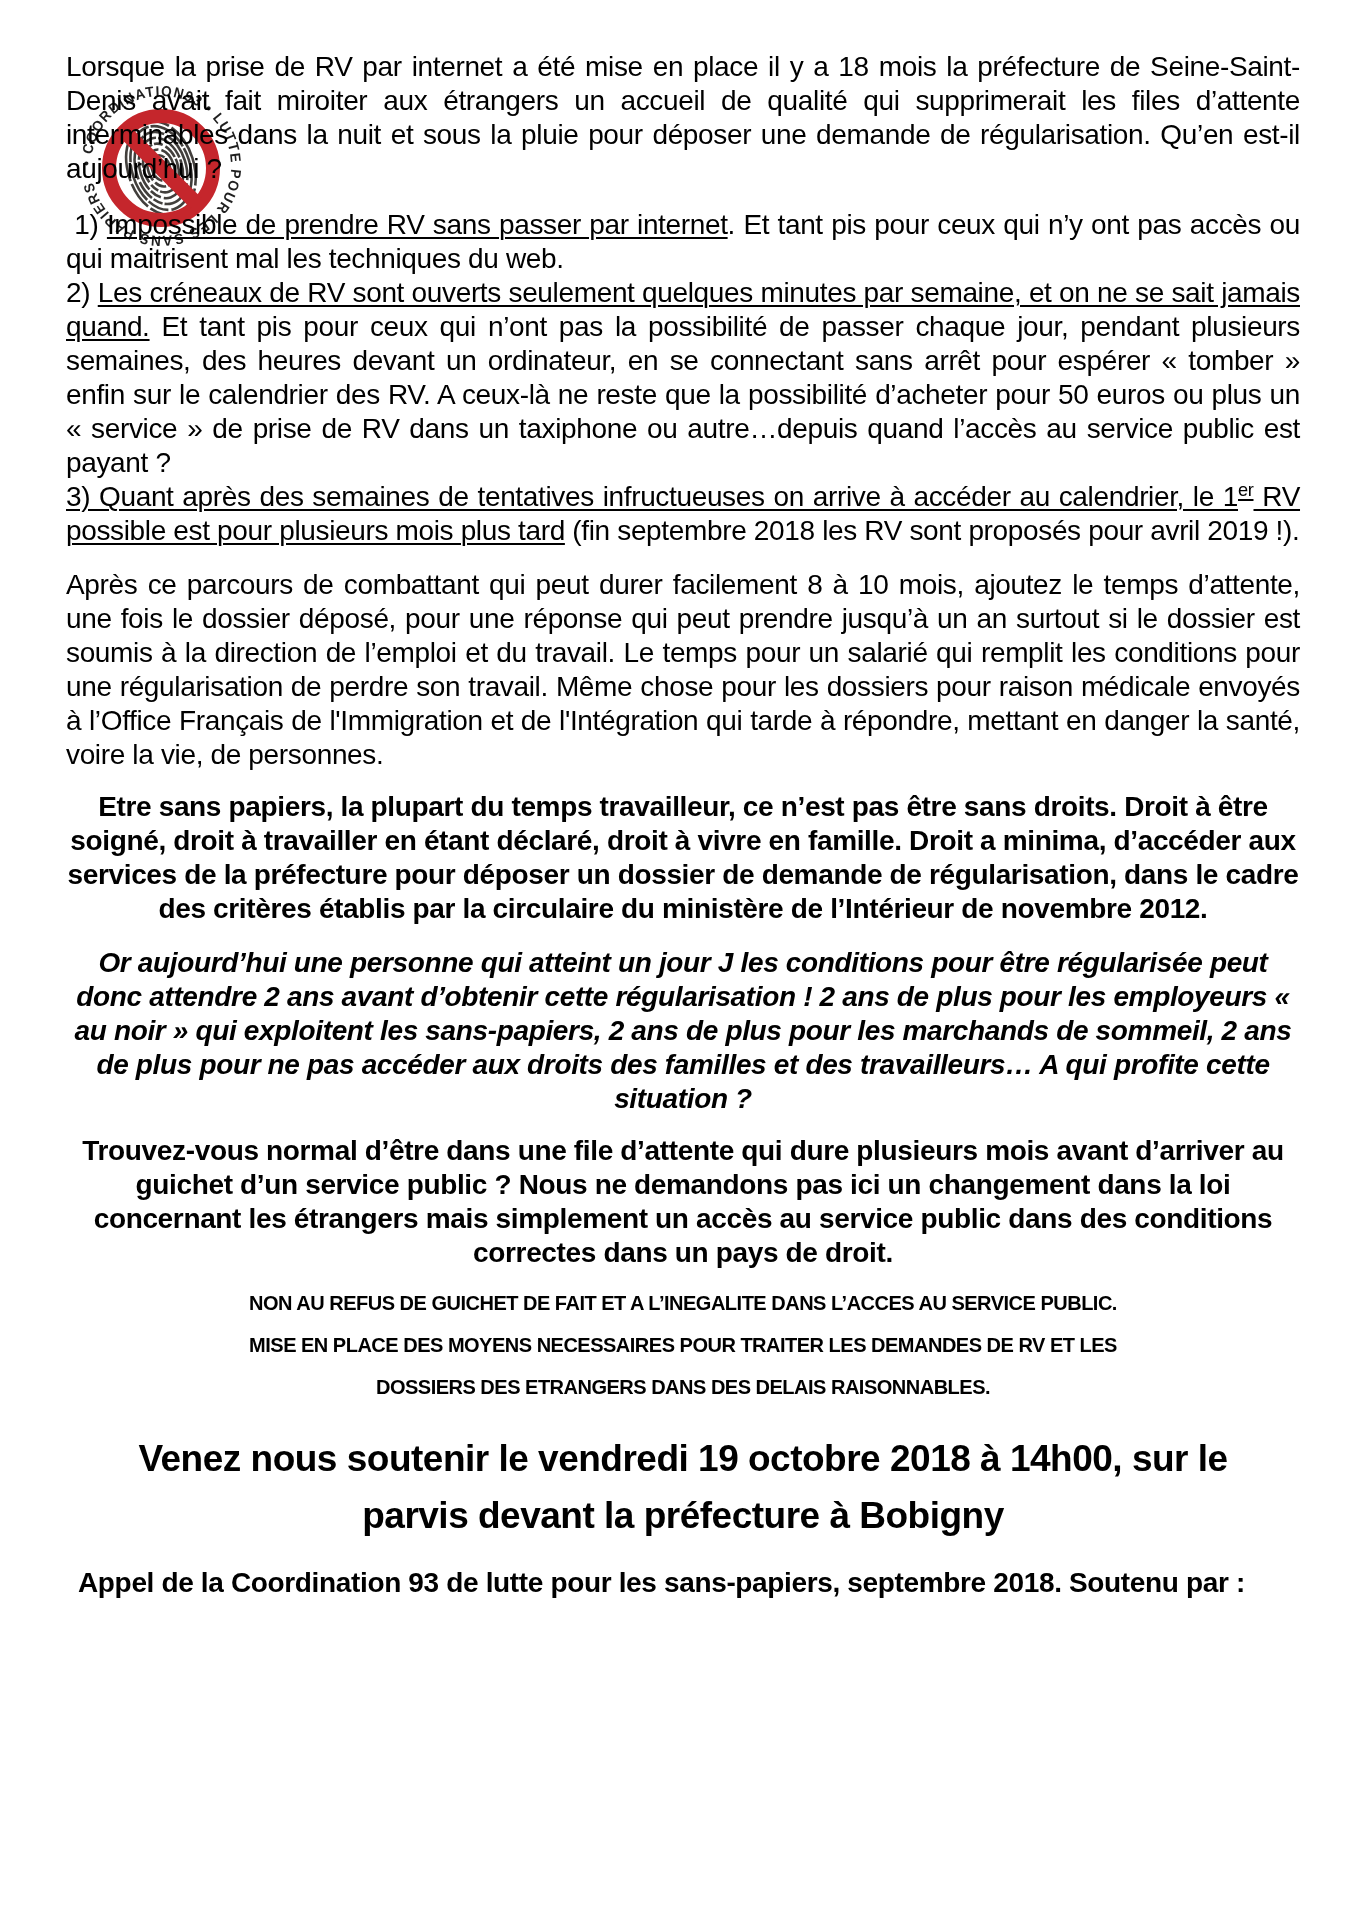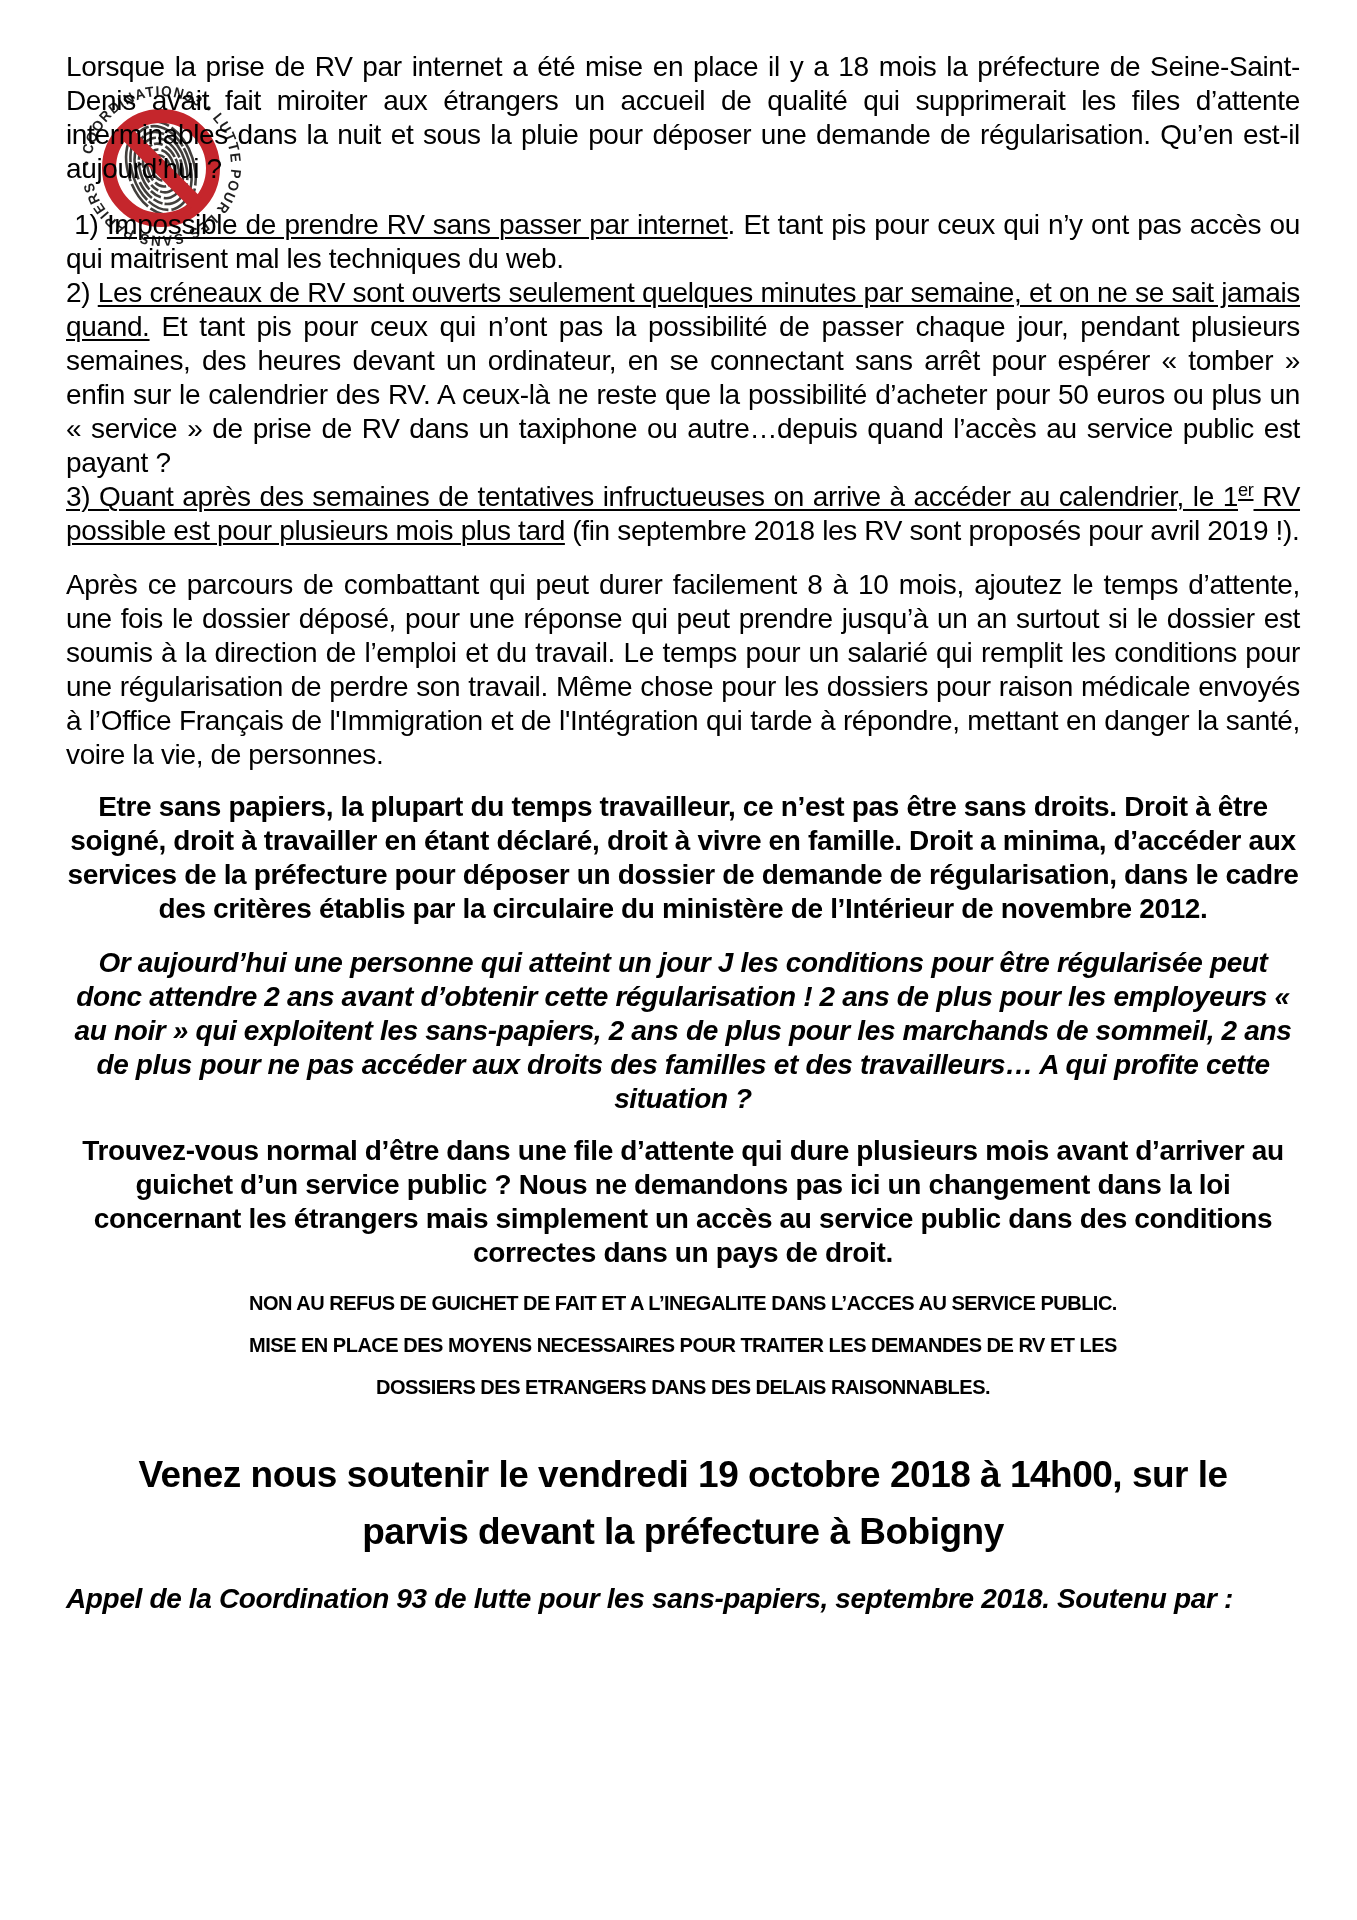--- a/index.html
+++ b/index.html
@@ -31,27 +31,27 @@
   .center-bold { font-weight:700; text-align:center; }
   .cb1 { margin:18px 0 0; }
   .cb2 { margin:20px 0 0;font-style:italic; }
   .cb3 { margin:18px 0 0; }
   .demands {
     margin:12px 0 0;
     font-size:20px; line-height:42px; font-weight:700;
     letter-spacing:-0.5px; text-align:center;
   }
   .cta {
-    margin:38px 0 0;
+    margin:22px 0 0;
     font-size:37px; line-height:57px; font-weight:700;
     letter-spacing:-0.5px; text-align:center;
   }
   .footer-credit {
-    margin:22px 0 0;
-    font-weight:700; font-style:italic;
+    margin:22px 12px 0;
+    font-weight:700; 
   }
   .u { text-decoration:underline; text-decoration-thickness:2px; text-underline-offset:3px; }
   sup { font-size:0.65em; line-height:0;margin-top:22px; }
 </style>
 </head>
 <body>
 
 <div class="page">
 
   <svg class="logo-svg" viewBox="0 0 182 190" aria-hidden="true">

